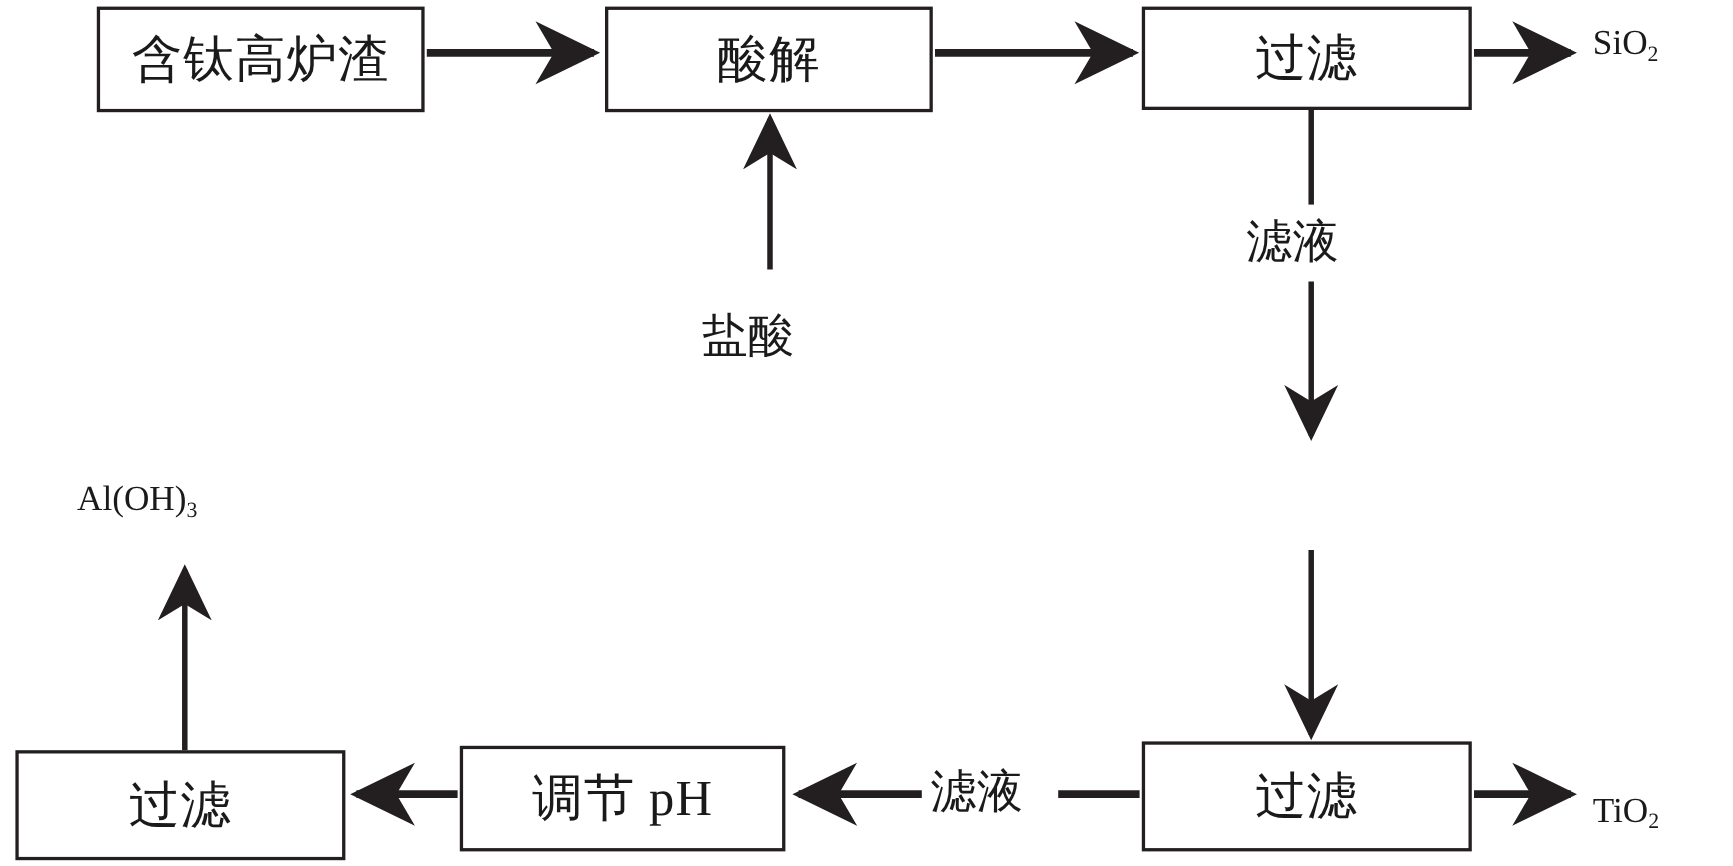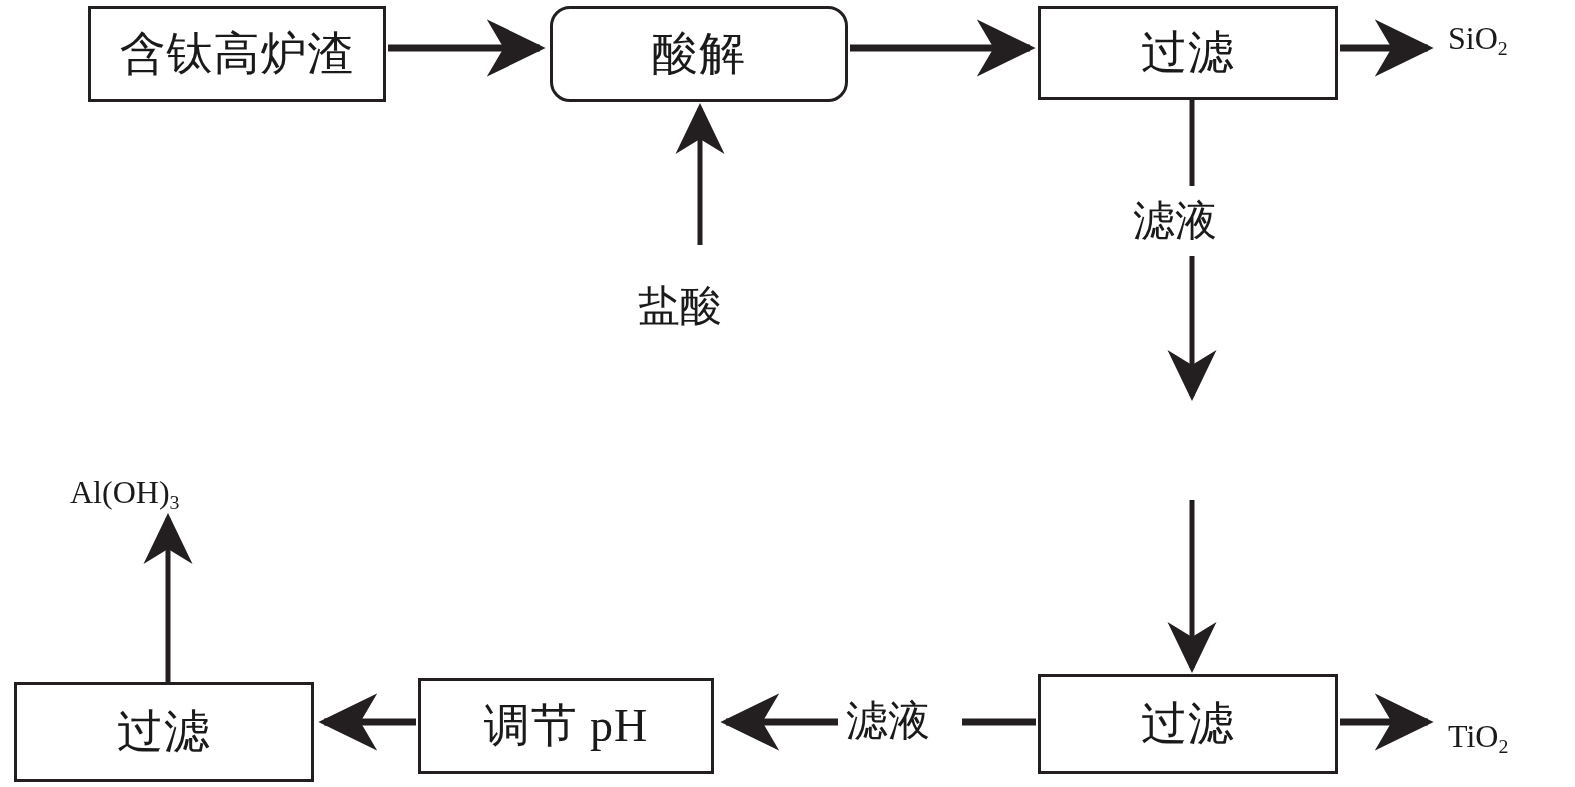--- a/index.html
+++ b/index.html
@@ -120,21 +120,21 @@
 
     <g>
       <line x1="168" y1="684" x2="168" y2="518" stroke="#231f20" stroke-width="5" marker-end="url(#ah-thin)"></line>
     </g>
   </svg>
 
   <div class="node-box" style="left:88px; top:6px; width:298px; height:96px;">
     <span class="node-label">含钛高炉渣</span>
   </div>
 
-  <div class="node-box" style="left:550px; top:6px; width:298px; height:96px;border-radius:20px;">
+  <div class="node-box" style="left:550px; top:6px; width:298px; height:96px;">
     <span class="node-label">酸解</span>
   </div>
 
   <div class="node-box" style="left:1038px; top:6px; width:300px; height:94px;">
     <span class="node-label">过滤</span>
   </div>
 
 
   <div class="node-box" style="left:1038px; top:674px; width:300px; height:100px;">
     <span class="node-label">过滤</span>
@@ -151,15 +151,15 @@
   <div class="free-label" style="left:638px; top:285px;">盐酸</div>
 
   <div class="free-label" style="left:1133px; top:200px;">滤液</div>
 
   <div class="free-label" style="left:846px; top:700px;">滤液</div>
 
   <div class="formula-label" style="left:1448px; top:22px;"><span>SiO</span><sub>2</sub></div>
 
   <div class="formula-label" style="left:1448px; top:720px;"><span>TiO</span><sub>2</sub></div>
 
-  <div class="formula-label" style="left:70px; top:437px;margin-top:39px;"><span>Al(OH)</span><sub>3</sub></div>
+  <div class="formula-label" style="left:70px; top:437px;"><span>Al(OH)</span><sub>3</sub></div>
 
 </div>
 
 </body></html>

